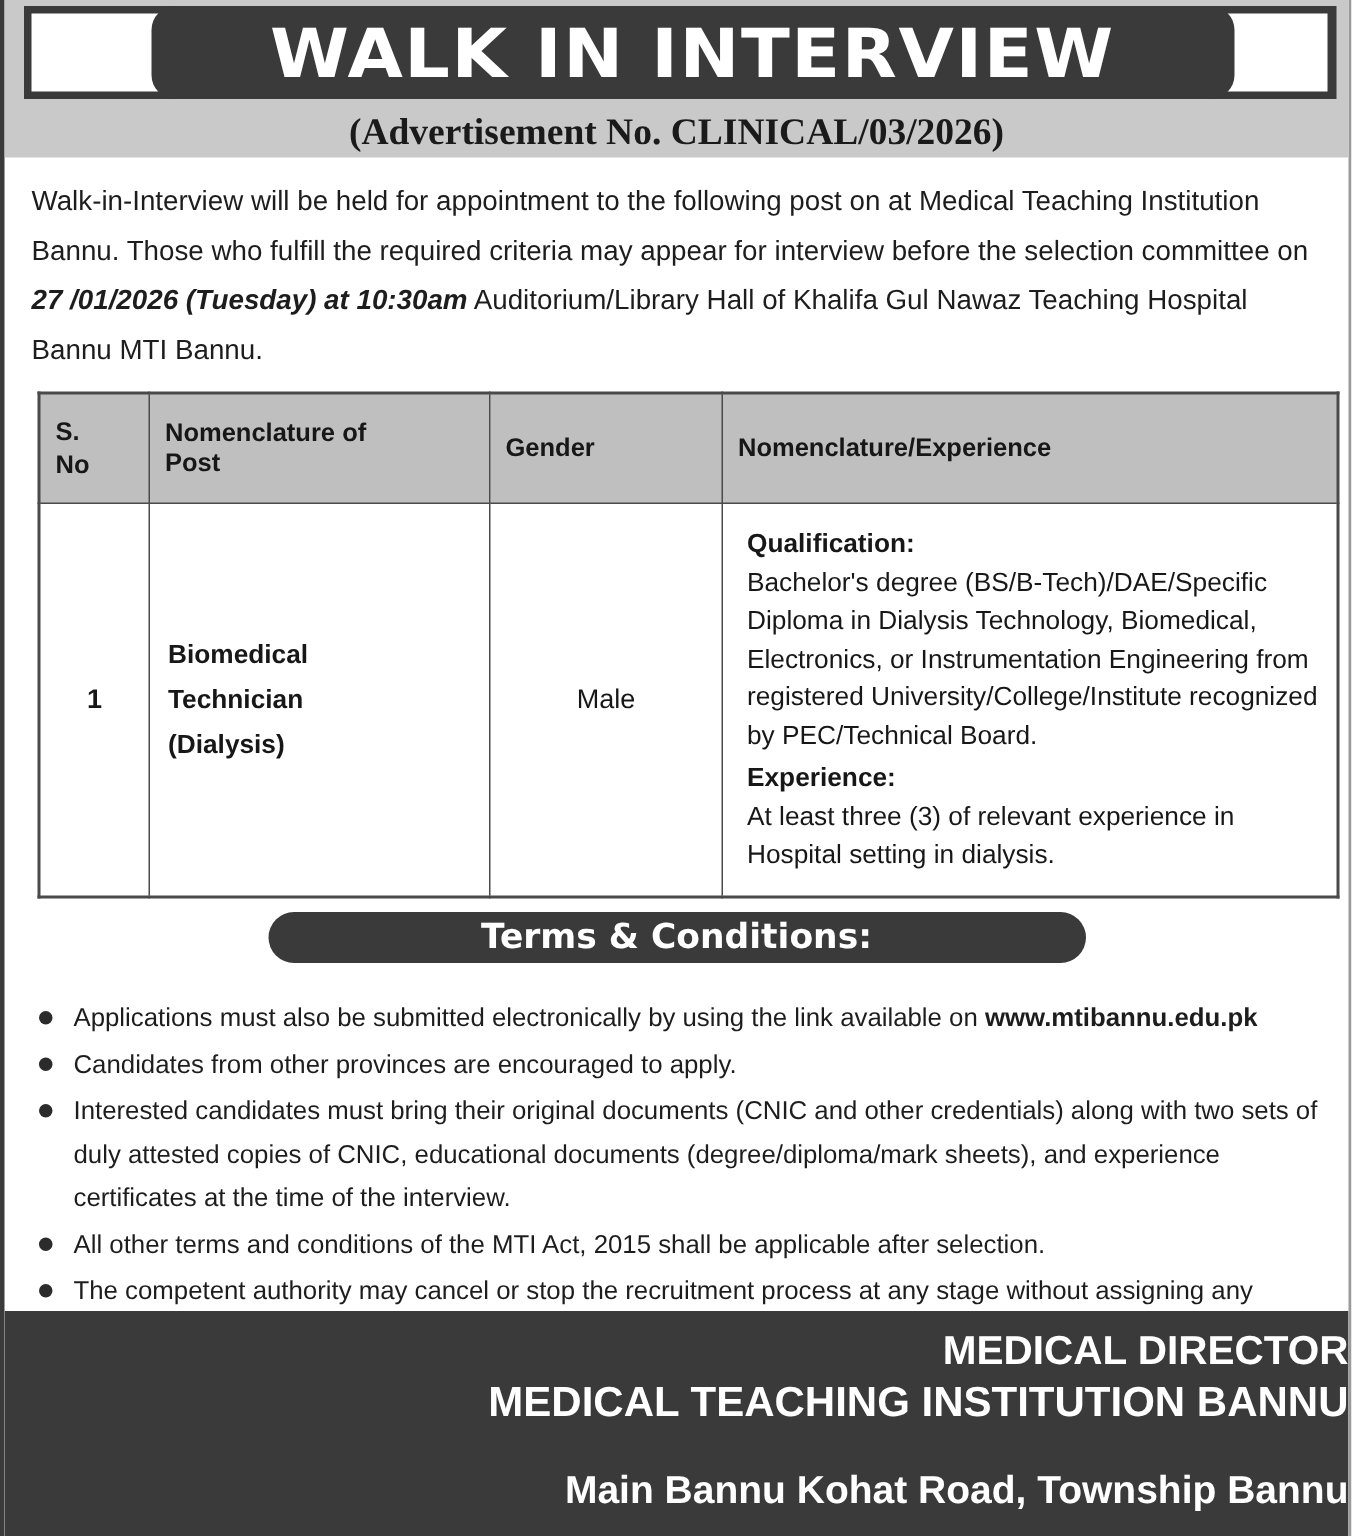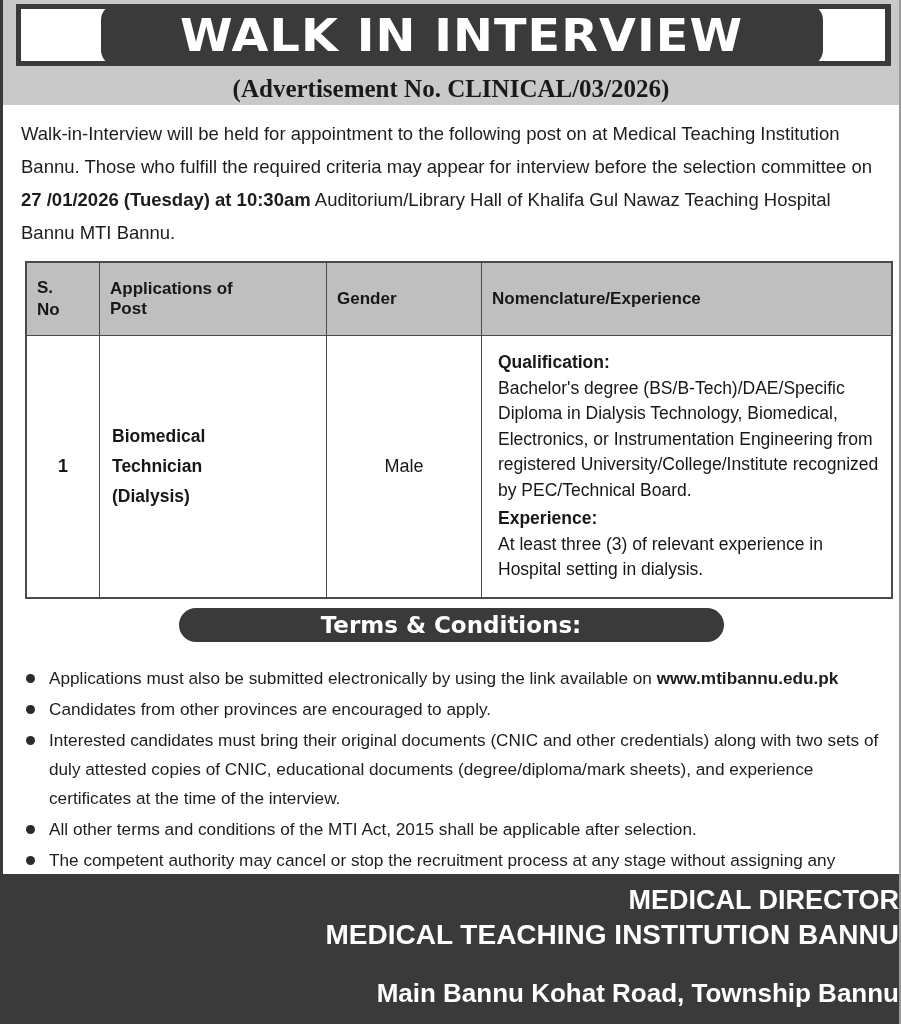--- a/index.html
+++ b/index.html
@@ -83,21 +83,21 @@
     white-space: nowrap;
   }
 
   
   .intro {
     padding: 12px 12px 0 18px;
     font-size: 18.5px;
     line-height: 33px;
     color: #1d1d1d;
   }
-  .intro b { font-weight: bold; }
+  .intro b { font-weight: bold; font-style: italic; }
 
   
   .table-wrap {
     padding: 12px 11px 0 22px;
   }
   table.jobs {
     width: 868px;
     border-collapse: collapse;
     table-layout: fixed;
     border: 2px solid #4a4a4a;
@@ -242,21 +242,21 @@
 
   <div class="table-wrap">
     <table class="jobs">
       <thead>
         <tr>
           <th class="c-sno">
             <div class="th-sno-inner">S.</div>
             <div class="th-sno-inner">No</div>
           </th>
           <th class="c-post">
-            <div>Applications of</div>
+            <div>Nomenclature of</div>
             <div>Post</div>
           </th>
           <th class="c-gender">Gender</th>
           <th class="c-qual">Nomenclature/Experience</th>
         </tr>
       </thead>
       <tbody>
         <tr>
           <td class="v-sno">1</td>
           <td class="v-post">

